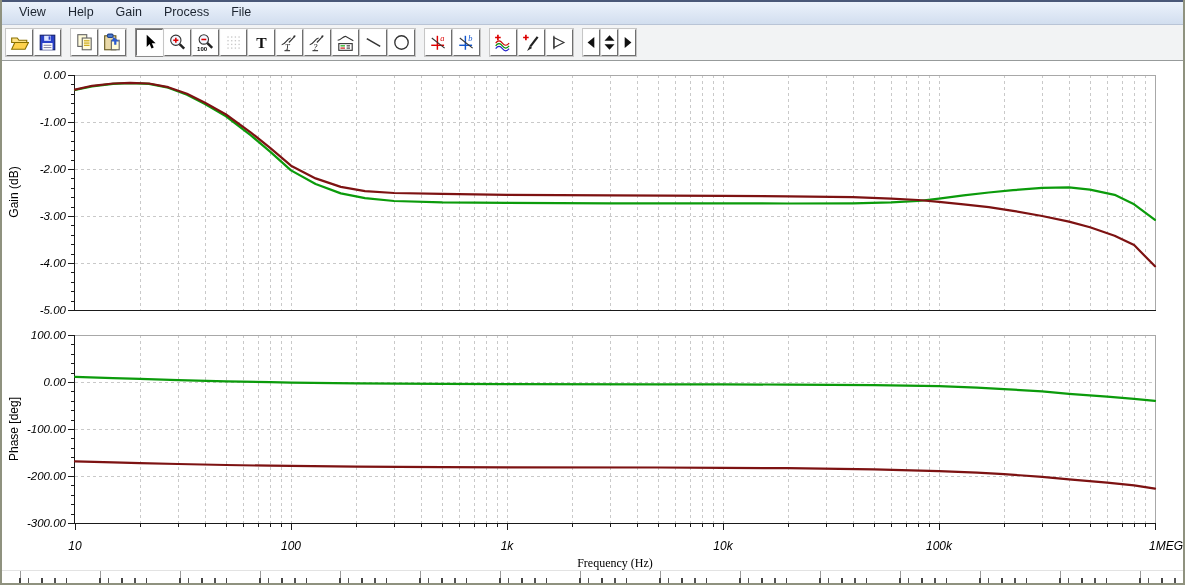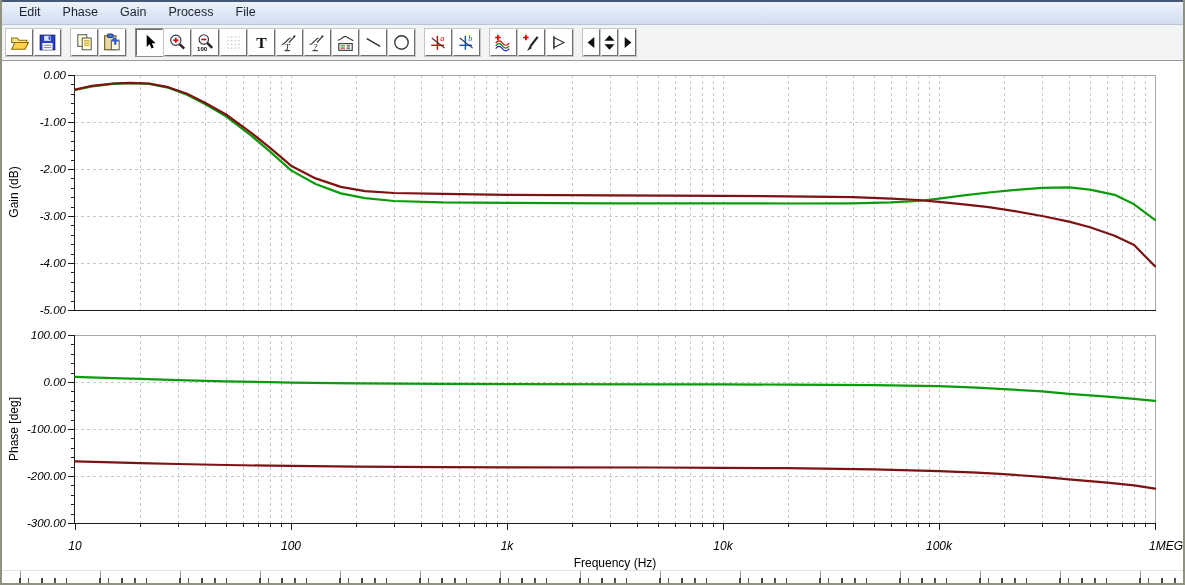--- a/index.html
+++ b/index.html
@@ -25,39 +25,39 @@
   .tbtn svg{width:19px;height:19px;display:block;}
   .tbtn.active{border-color:#6f6f6f #fdfdfd #fdfdfd #6f6f6f;outline:1px solid #8a8a8a;}
   .tbtn.narrow{width:17px;}
   .tsep{width:9px;height:26px;}
   .icon-wrap{display:block;line-height:0;}
   
   #plot{position:absolute;left:0;top:0;z-index:1;}
   
   .axis-title{position:absolute;z-index:2;font-size:12px;color:#000;white-space:nowrap;}
   .vtitle{transform:translate(-50%,-50%) rotate(-90deg);}
-  .htitle{transform:translate(-50%,0);}
+  .htitle{transform:translate(-50%,0);font-family:Liberation Serif, serif;}
   
   .bstrip{position:absolute;z-index:6;left:2px;right:2px;bottom:2px;height:12px;background-color:#fff;
     background-image:
       repeating-linear-gradient(90deg, transparent 0 11px,#444 11px 13px,transparent 13px 20px,#555 20px 21px,transparent 21px 33px,#444 33px 35px,transparent 35px 46px,#555 46px 48px,transparent 48px 58px,#444 58px 59px,transparent 59px 80px),
       repeating-linear-gradient(90deg, #9b9b9b 0 1px, transparent 1px 80px);
     background-size:80px 5px,80px 100%;
     background-position:6px 100%,18px 0;
     background-repeat:repeat-x,repeat-x;
     border-top:1px solid #e3e3e3;}
 </style>
 </head>
 <body>
 
 <div id="app">
 
   <div class="menubar">
-    <span class="menu-item">Edit</span>
-    <span class="menu-item">Phase</span>
+    <span class="menu-item">View</span>
+    <span class="menu-item">Help</span>
     <span class="menu-item">Gain</span>
     <span class="menu-item">Process</span>
     <span class="menu-item">File</span>
   </div>
 
   <div class="toolbar" id="toolbar">
       <button class="tbtn">
         <span class="icon-wrap">
           <svg viewBox="0 0 17 17" xmlns="http://www.w3.org/2000/svg">
             <path d="M1.5 4.5h5l1.5 2h7v2h-13.5z" fill="#ffe285" stroke="#8a7000"></path>

